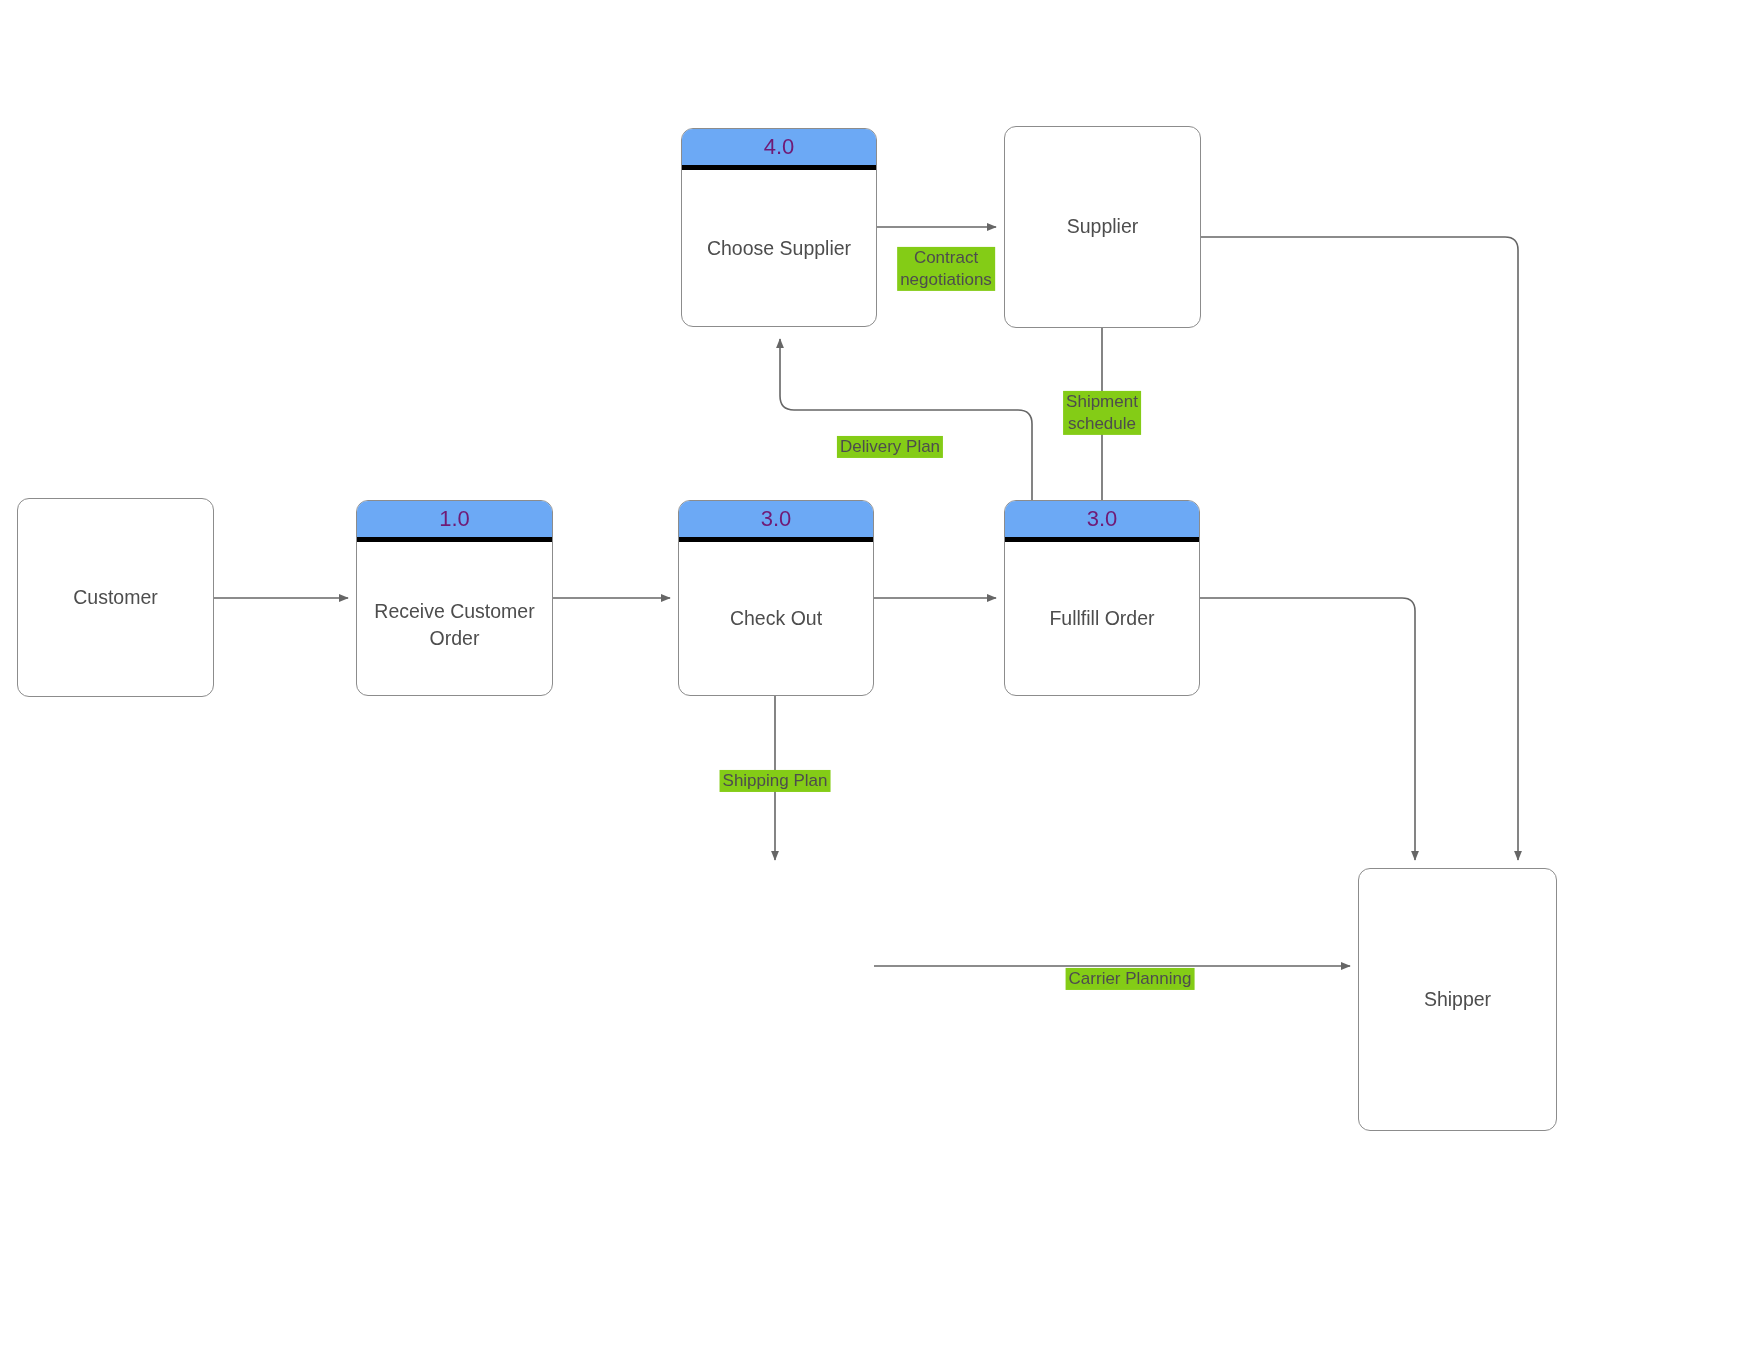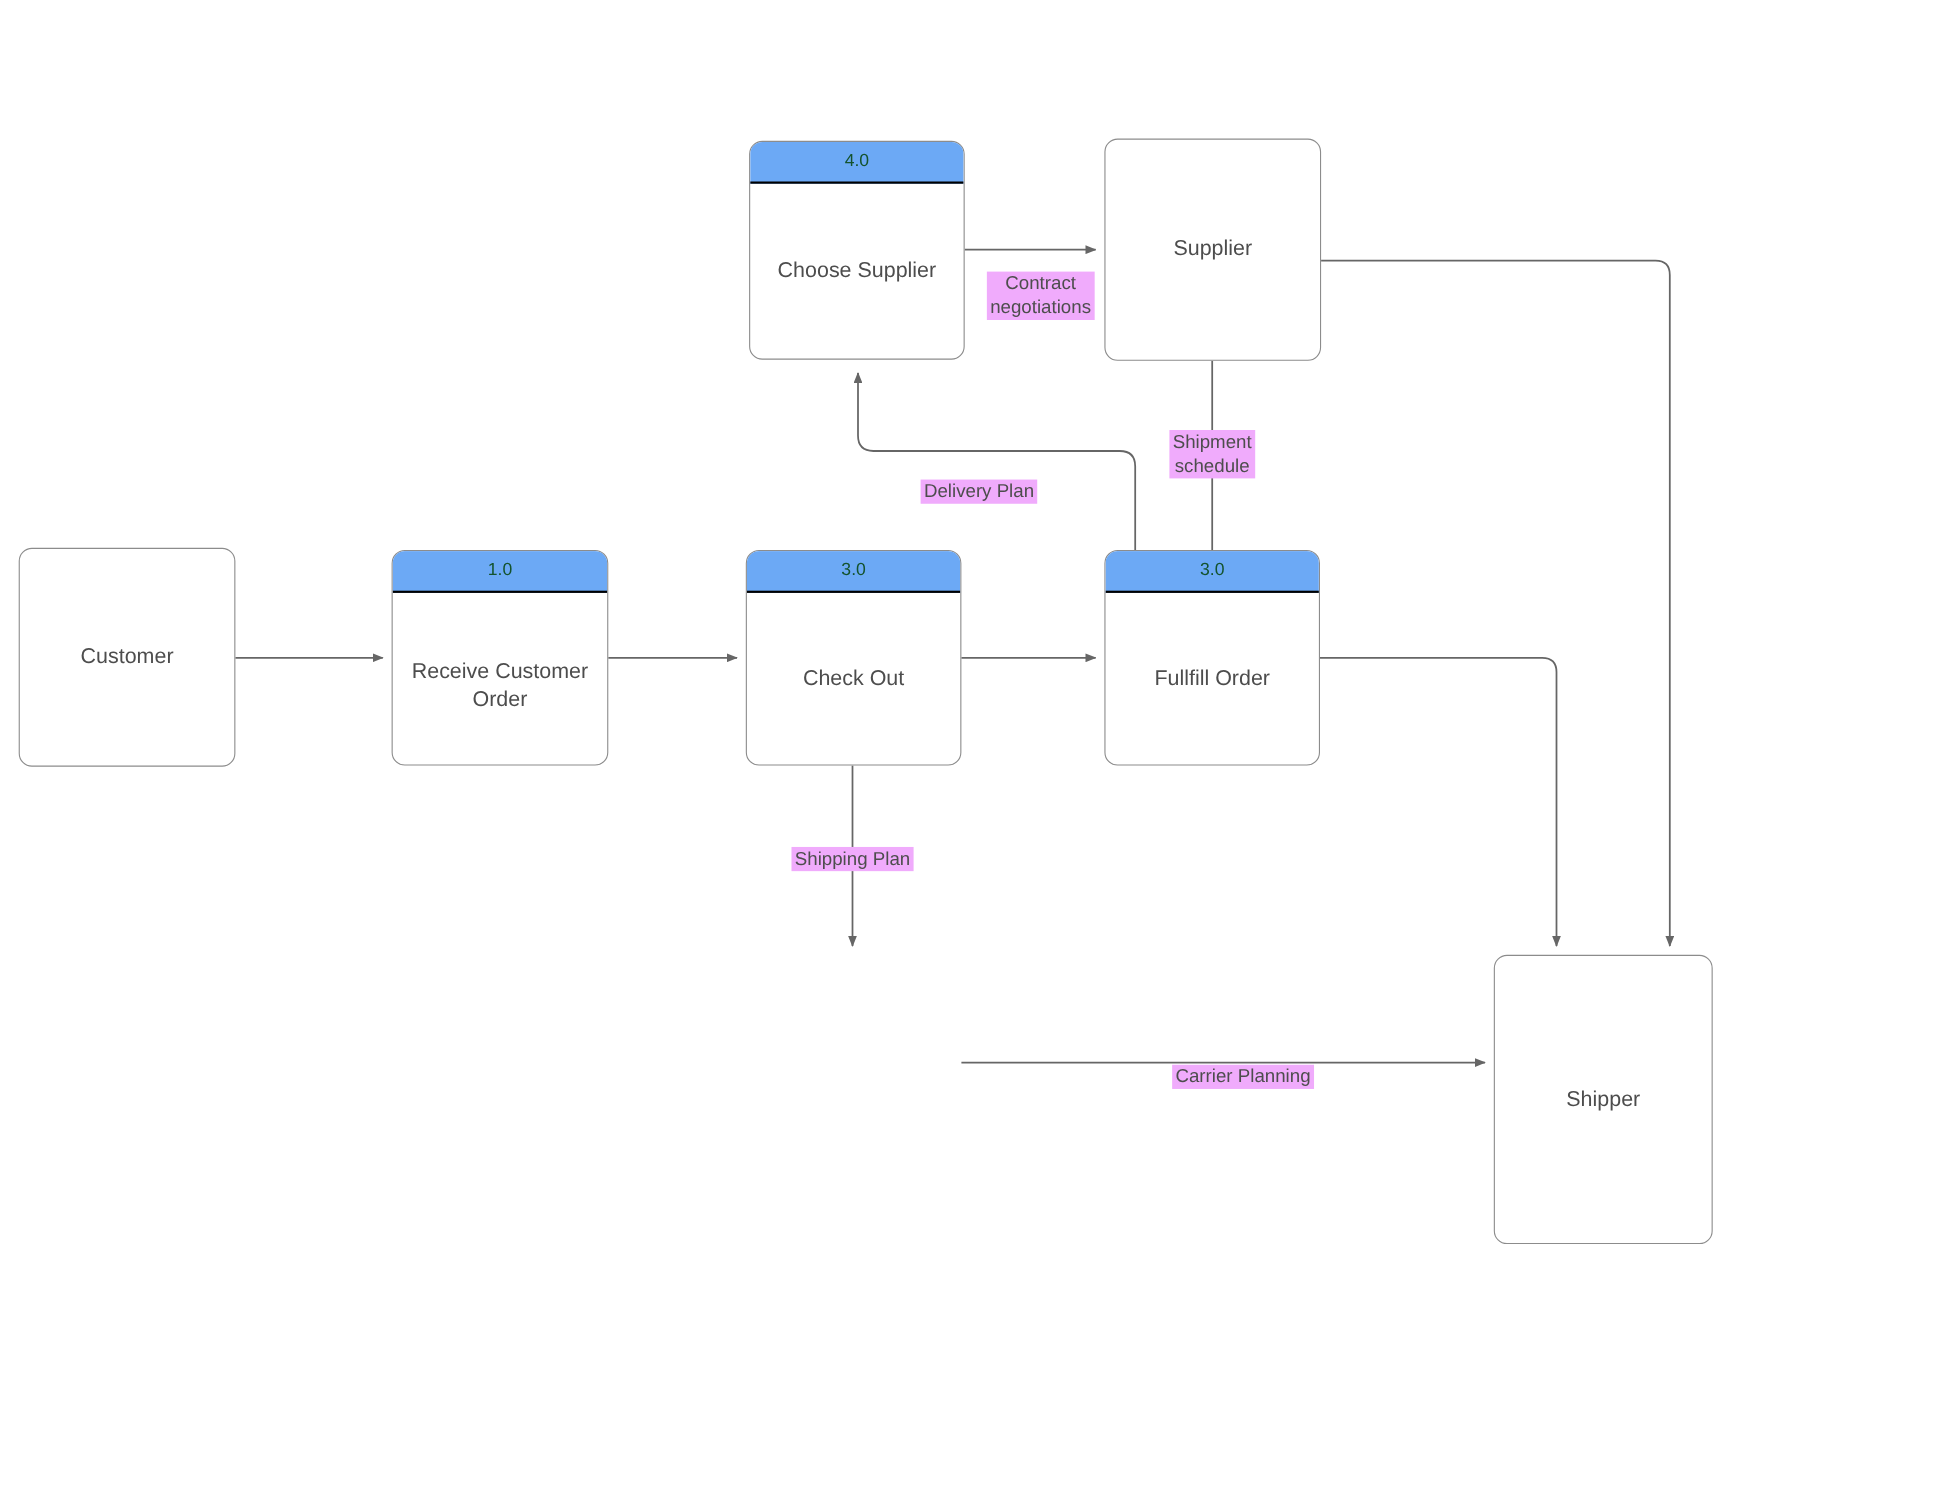--- a/index.html
+++ b/index.html
@@ -47,26 +47,26 @@
   }
 
   .process {
     display: flex;
     flex-direction: column;
   }
   .process-header {
     height: 36px;
     flex: 0 0 36px;
     background: #6CA9F5;
-    border-bottom: 2px solid #000000;
+    border-bottom: 5px solid #000000;
     display: flex;
     align-items: center;
     justify-content: center;
-    font-size: 16px;
-    color: #14532d;
+    font-size: 22px;
+    color: #701a75;
   }
   .process-body {
     flex: 1 1 auto;
     display: flex;
     align-items: center;
     justify-content: center;
     padding: 12px 14px;
   }
   .process-label {
     font-size: 19.5px;
@@ -77,21 +77,21 @@
 
   
   .flow-label {
     position: absolute;
     font-size: 17px;
     color: #4d4d4d;
     text-align: center;
     line-height: 1.3;
     white-space: pre-line;
     transform: translate(-50%, -50%);
-    background: #f0abfc;
+    background: #84cc16;
     padding: 0 3px;
   }
 </style>
 </head>
 <body>
 
 <div id="canvas">
 
   <svg id="edge-layer" viewBox="0 0 1760 1360" xmlns="http://www.w3.org/2000/svg">
     <defs>

